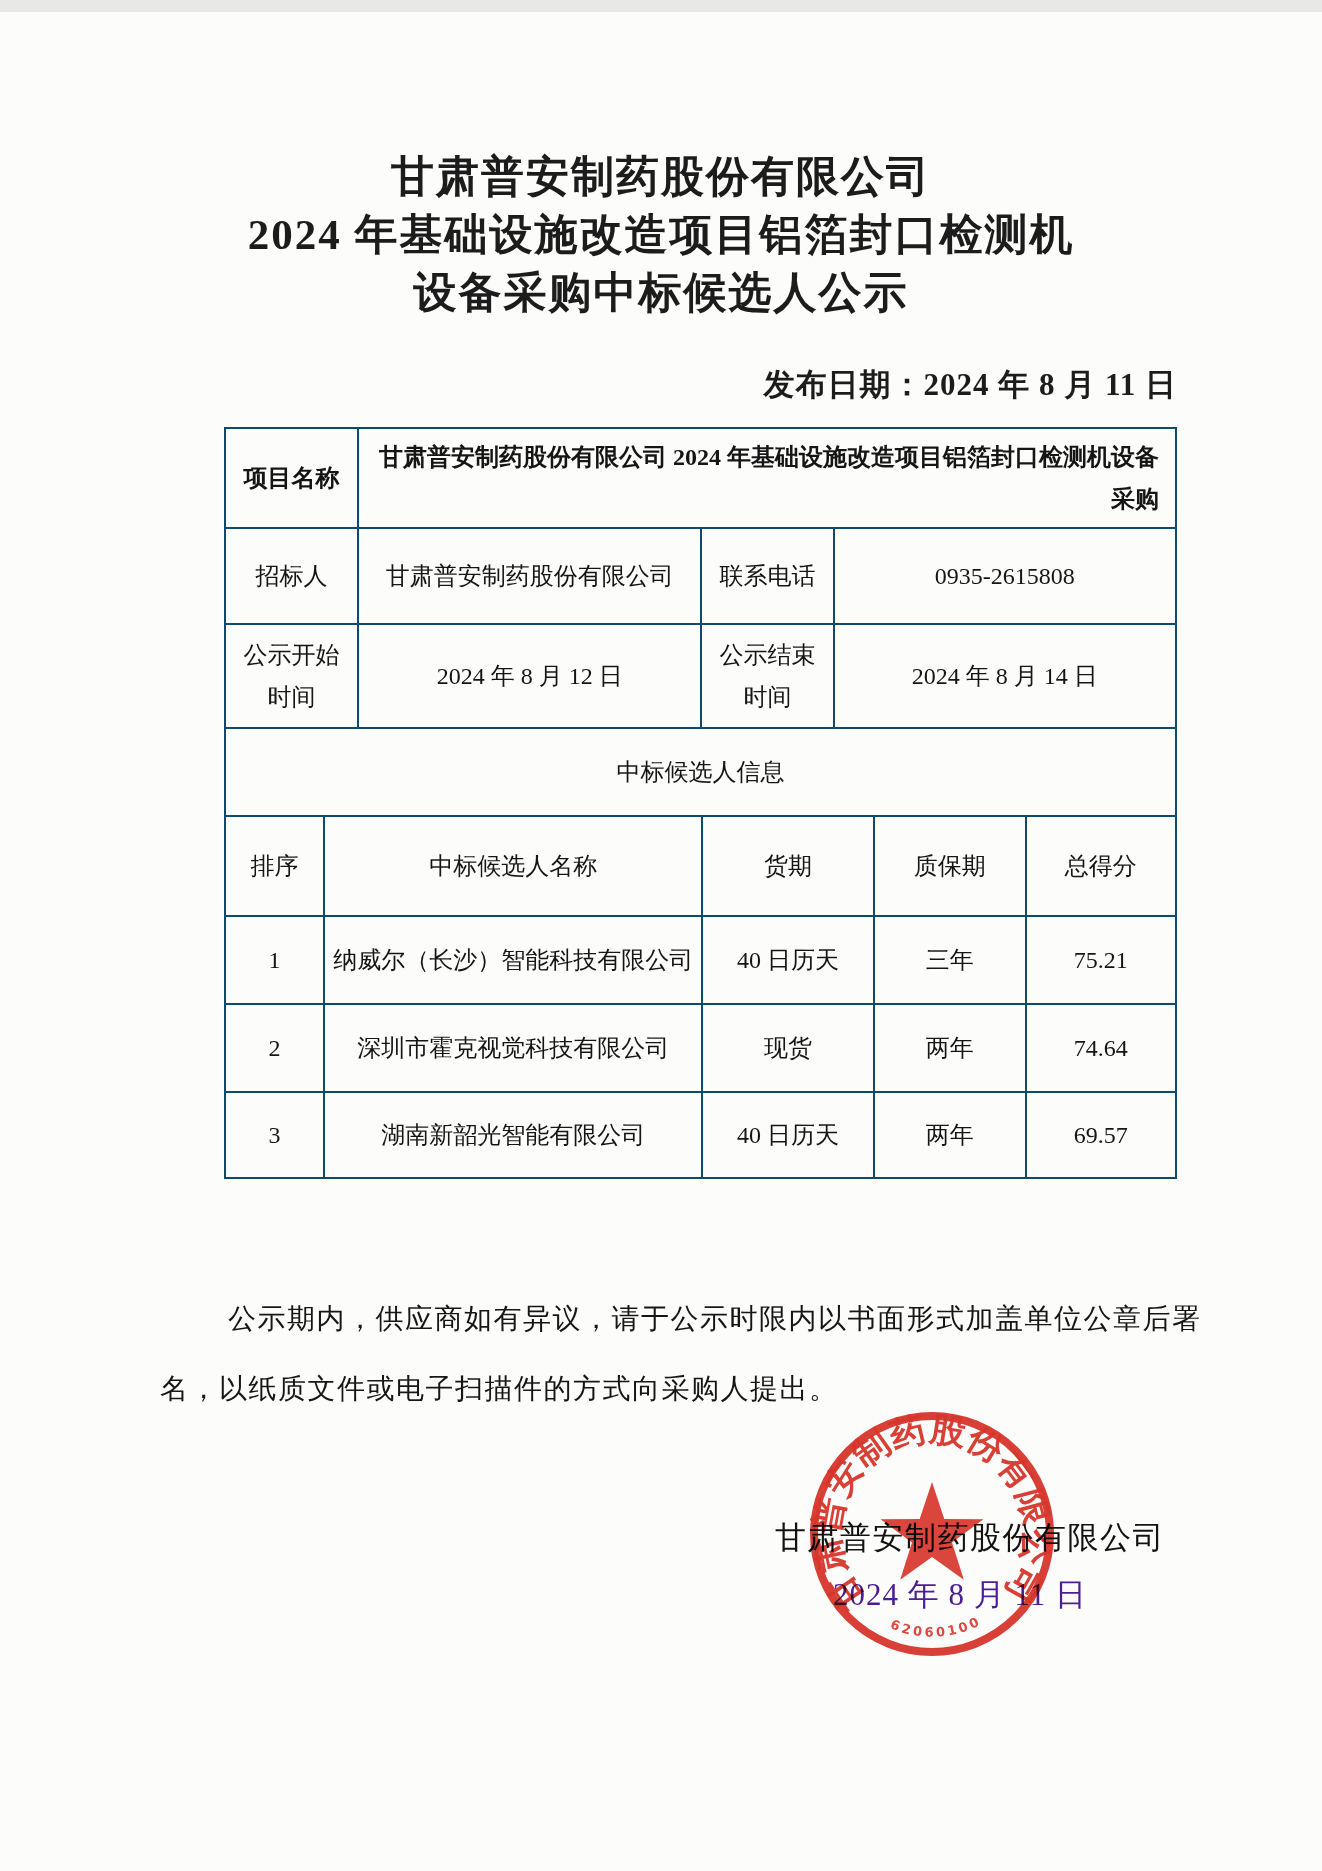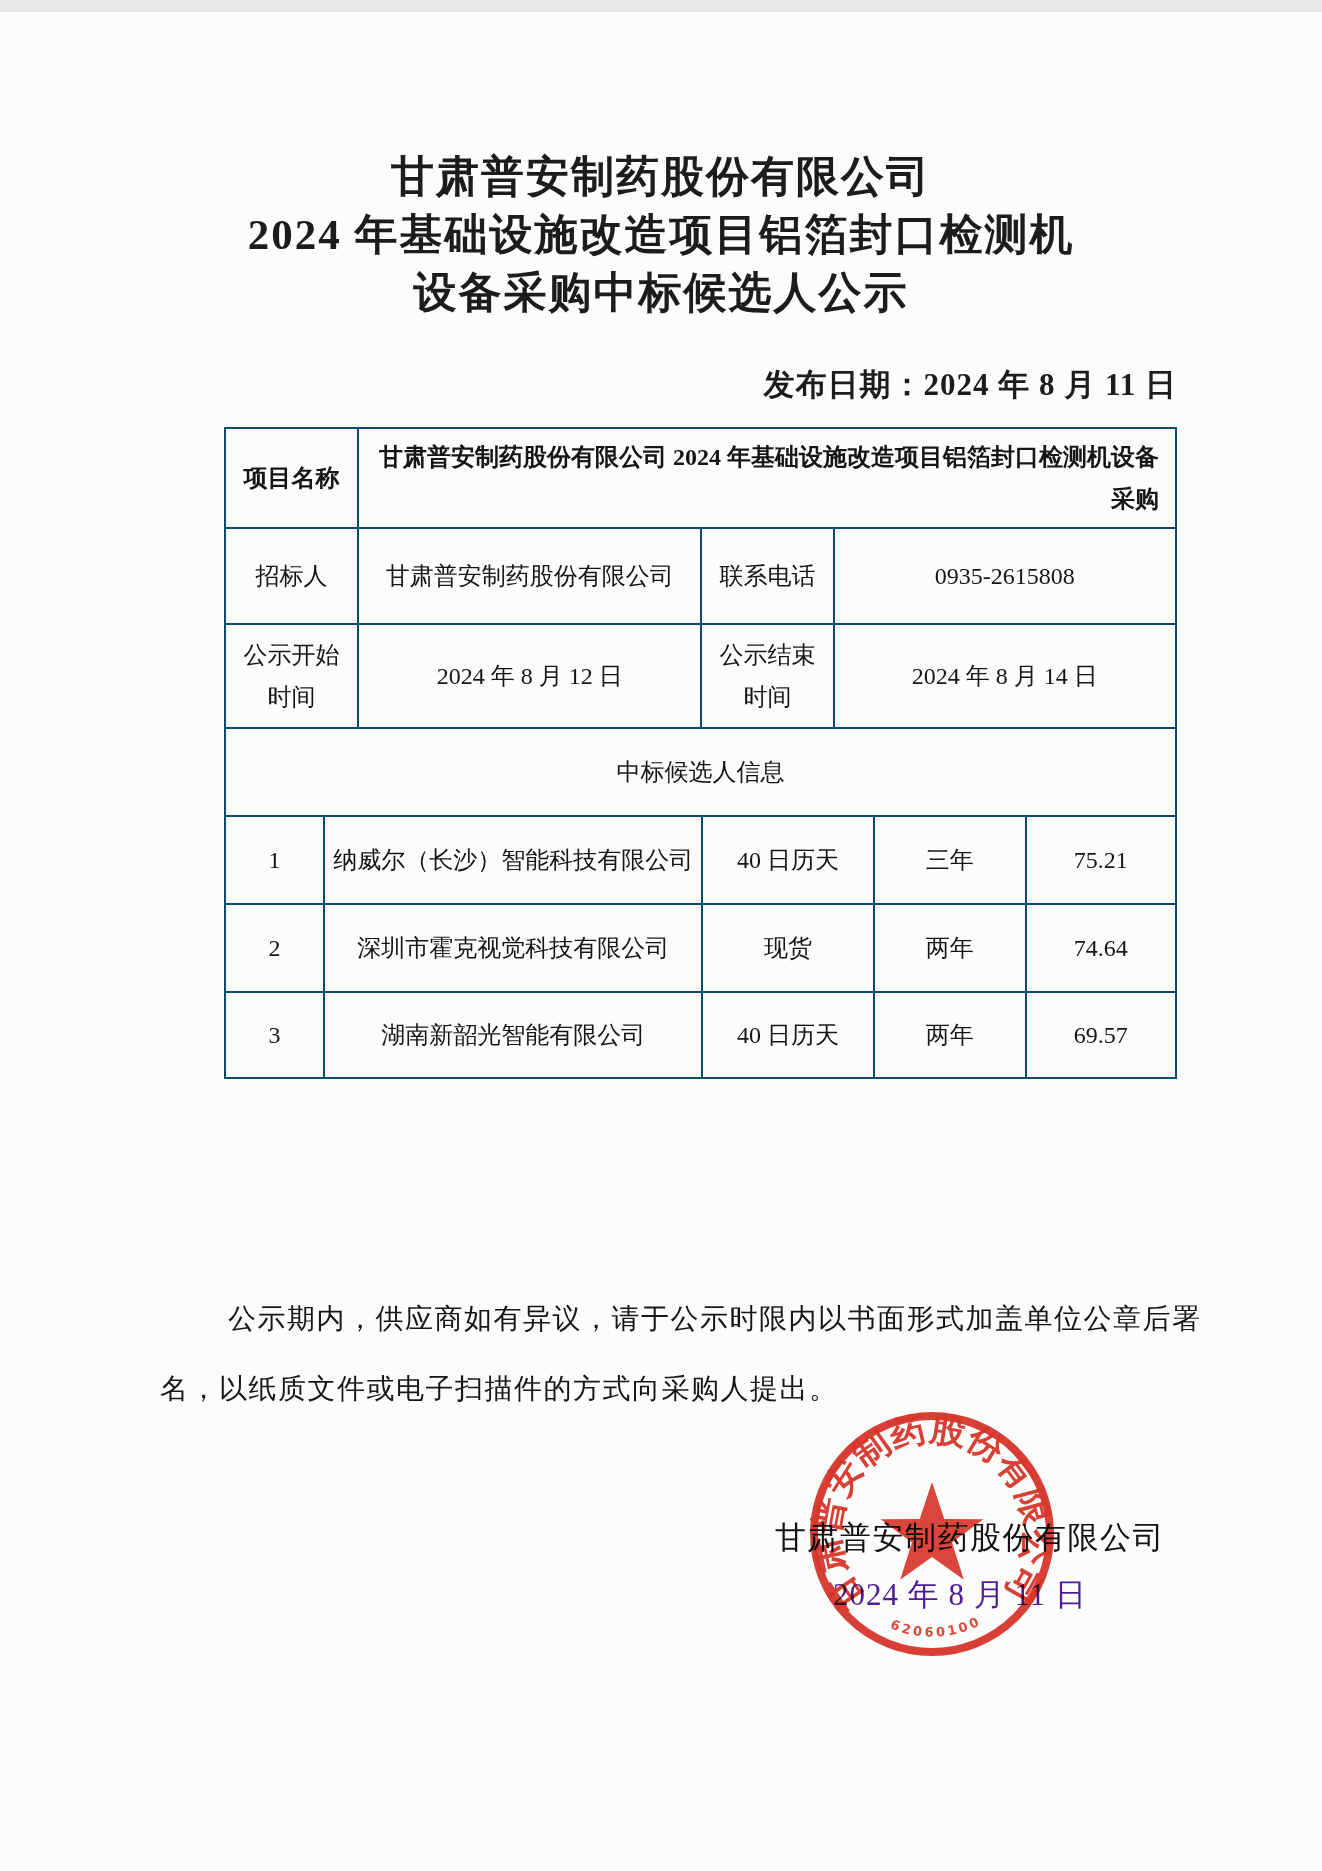--- a/index.html
+++ b/index.html
@@ -100,20 +100,27 @@
 
     <table class="tableB">
       <colgroup>
           <col style="width:10.4%">
           <col style="width:39.8%">
           <col style="width:18%">
           <col style="width:16%">
           <col style="width:15.8%">
         </colgroup>
       <tbody>
+          <tr style="height:100px;">
+        <td>排序</td>
+        <td>中标候选人名称</td>
+        <td>货期</td>
+        <td>质保期</td>
+        <td>总得分</td>
+      </tr>
       <tr style="height:88px;">
         <td>1</td>
         <td>纳威尔（长沙）智能科技有限公司</td>
         <td>40 日历天</td>
         <td>三年</td>
         <td>75.21</td>
       </tr>
       <tr style="height:88px;">
         <td>2</td>
         <td>深圳市霍克视觉科技有限公司</td>

